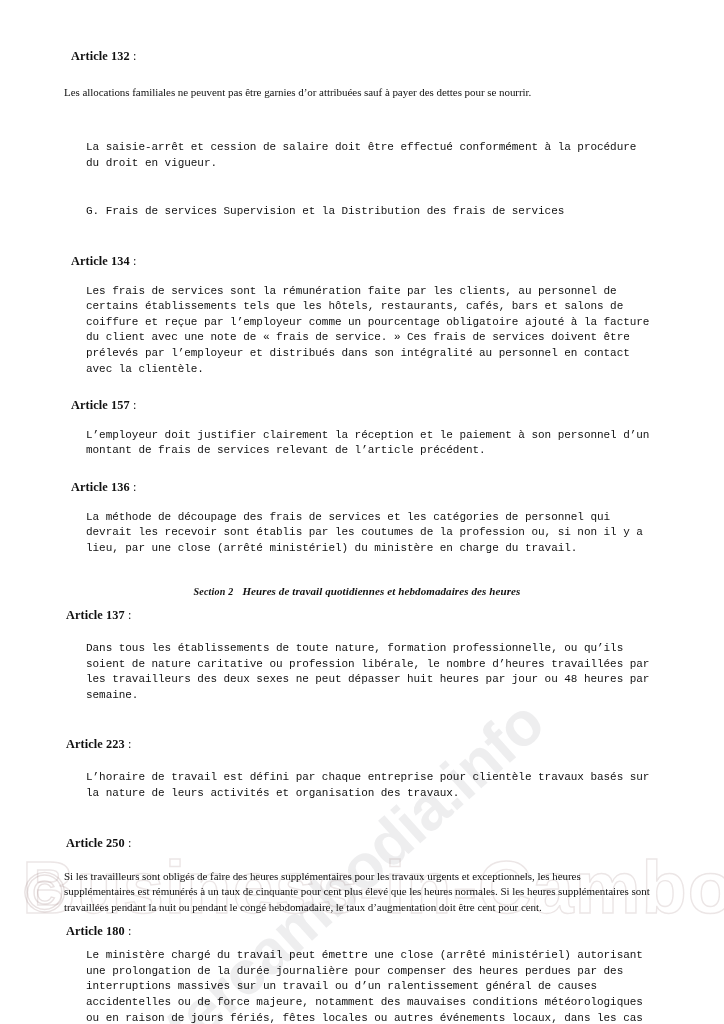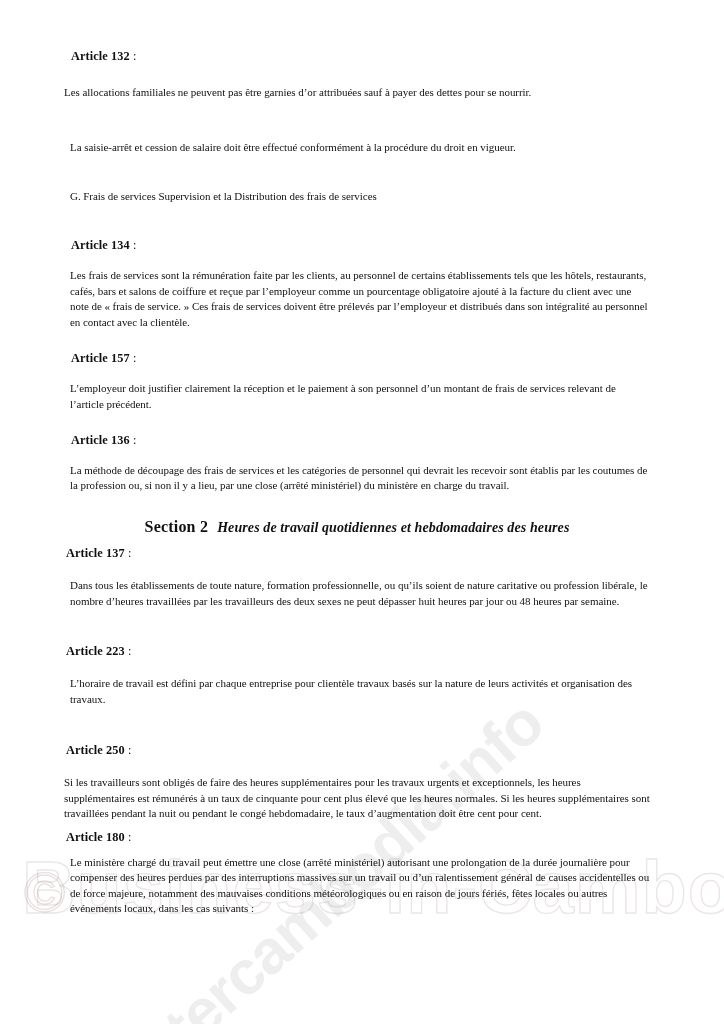--- a/index.html
+++ b/index.html
@@ -91,38 +91,39 @@
   .flush-heading  { margin-left: 2px; }
 
   .para {
     font-size: 11px;
     line-height: 1.42;
     margin: 0;
     padding: 0;
     text-align: left;
     letter-spacing: -0.05px;
   }
-  .para-indent { margin-left: 6px; }
+  .para-indent { margin-left: 22px; font-family: Liberation Mono, monospace; }
   .para-flush  { margin-left: 0px; }
 
   .sec-title {
     text-align: center;
     margin: 0;
     padding: 0;
     line-height: 1.3;
   }
   .sec-num {
-    font-weight: 700;
-    font-size: 16px;
+    font-style: italic;
+    font-weight: 700;
+    font-size: 10px;
     letter-spacing: 0.2px;
   }
   .sec-name {
     font-style: italic;
     font-weight: 700;
-    font-size: 14px;
+    font-size: 11px;
     margin-left: 9px;
     letter-spacing: 0.1px;
   }
   .sp-7  { height: 7px; }
   .sp-9  { height: 9px; }
   .sp-14 { height: 14px; }
   .sp-17 { height: 17px; }
   .sp-20 { height: 20px; }
   .sp-23 { height: 23px; }
   .sp-33 { height: 33px; }

